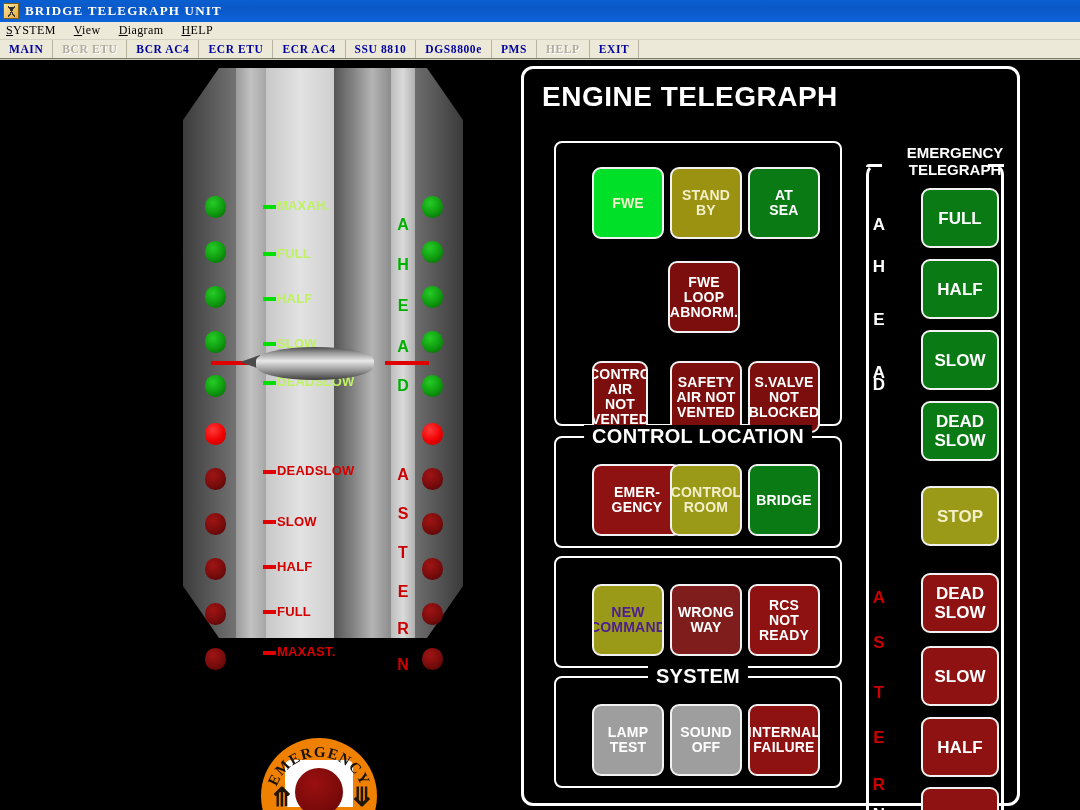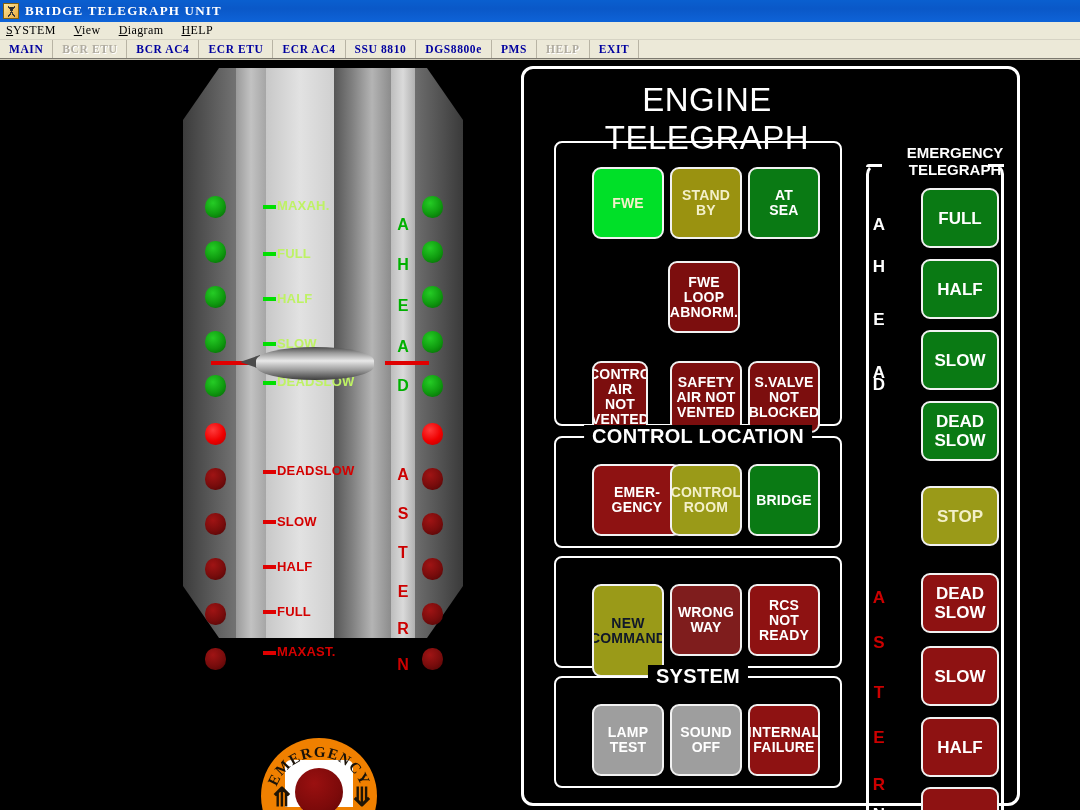--- a/index.html
+++ b/index.html
@@ -180,22 +180,21 @@
   
   #et-panel {
     position: absolute; left: 521px; top: 6px;
     width: 499px; height: 740px;
     border: 3px solid #ffffff;
     border-radius: 12px;
     background: #000;
   }
   #et-title {
     position: absolute; left: 18px; top: 12px; width: 330px;
-    text-align: center;
-    color: #fff; font-size: 33px; font-weight: normal; letter-spacing: 0.5px;
+    color: #fff; font-size: 28px; font-weight: bold; letter-spacing: 0.5px;
   }
 
   
   .group {
     position: absolute;
     border: 2px solid #fff;
     border-radius: 8px;
   }
   .group > .legend {
     position: absolute; top: -13px; left: 50%; transform: translateX(-50%);
@@ -436,21 +435,21 @@
           </div>
           <div class="lamp" style="top: 26px; width: 72px; height: 72px; left: 114px; background: rgb(154, 154, 24); color: rgb(243, 240, 201);">
             <span class="ln">CONTROL</span>
             <span class="ln">ROOM</span>
           </div>
           <div class="lamp" style="top: 26px; width: 72px; height: 72px; left: 192px; background: rgb(10, 122, 20);">
             <span class="ln">BRIDGE</span>
           </div>
         </div>
         <div class="group" style="left: 30px; top: 487px; width: 288px; height: 112px;">
-          <div class="lamp" style="top: 26px; width: 72px; height: 93px; left: 36px; background: rgb(154, 154, 24); color: #0f172a;">
+          <div class="lamp" style="top: 26px; width: 72px; height: 72px; left: 36px; background: rgb(154, 154, 24); color: #4c1d95;">
             <span class="ln">NEW</span>
             <span class="ln">COMMAND</span>
           </div>
           <div class="lamp" style="top: 26px; width: 72px; height: 72px; left: 114px; background: #7f1d1d;">
             <span class="ln">WRONG</span>
             <span class="ln">WAY</span>
           </div>
           <div class="lamp" style="top: 26px; width: 72px; height: 72px; left: 192px; background: rgb(142, 18, 18); text-align: right;">
             <span class="ln">RCS</span>
             <span class="ln">NOT</span>

